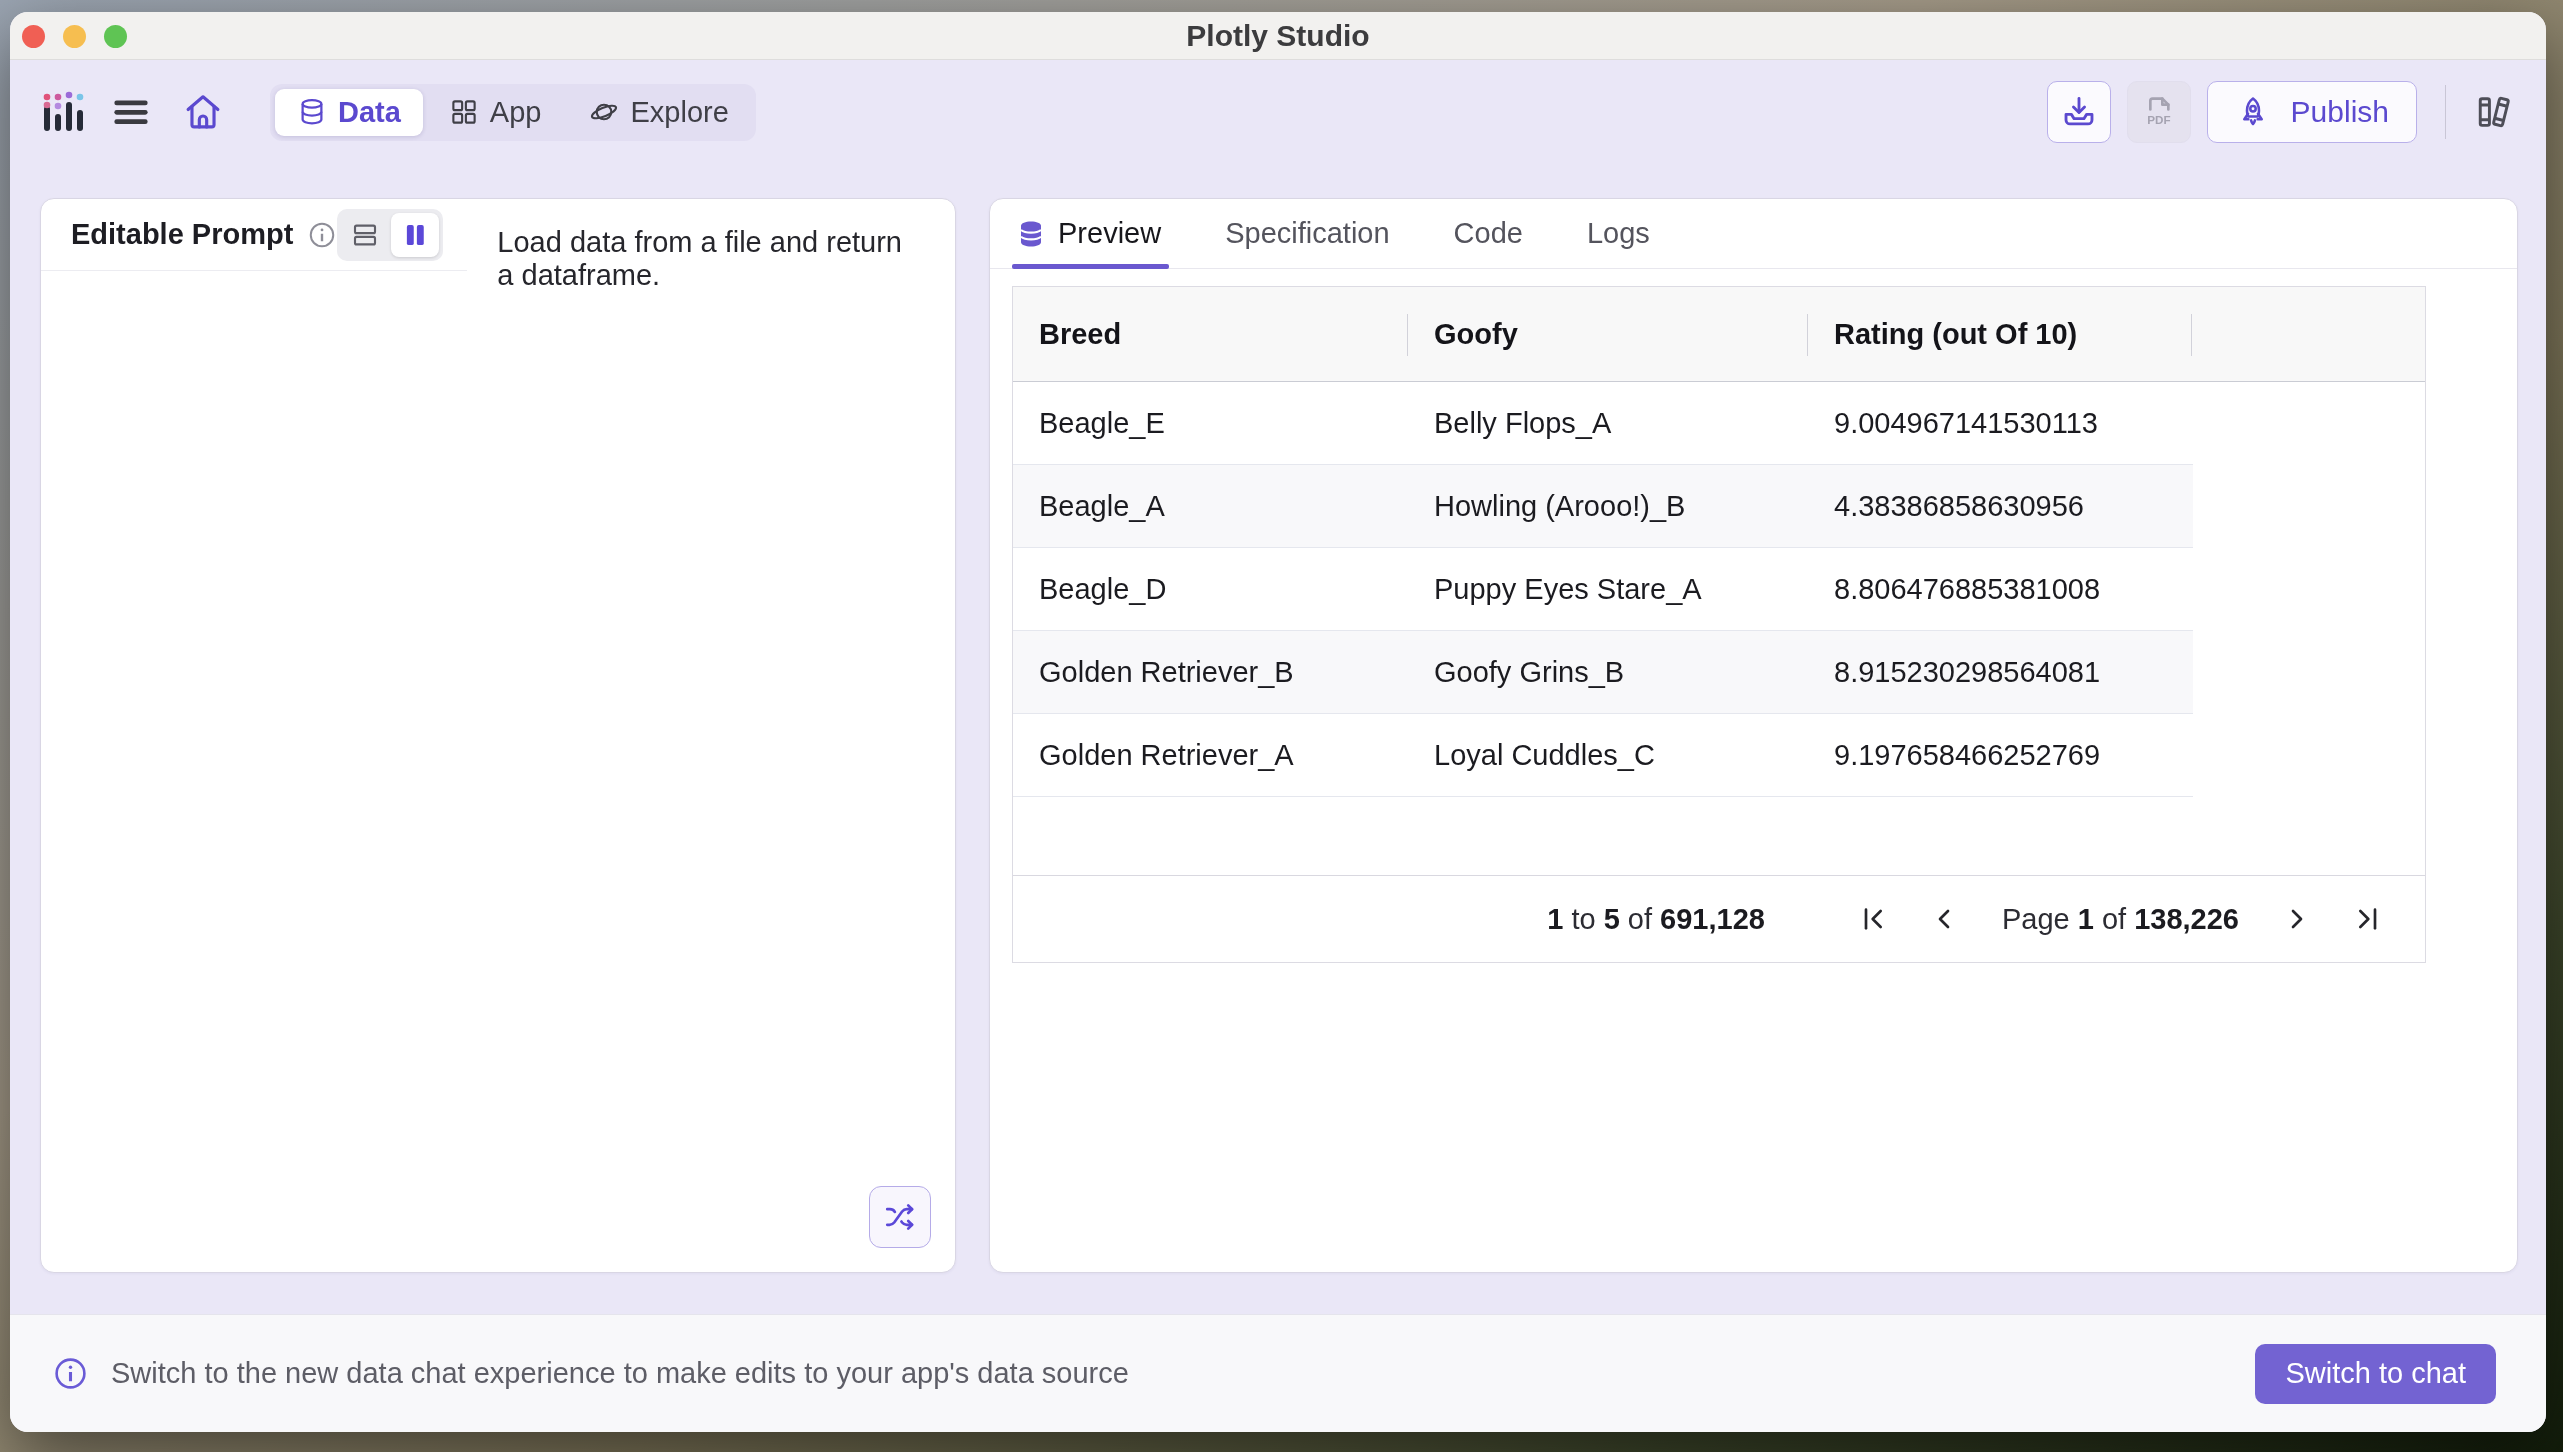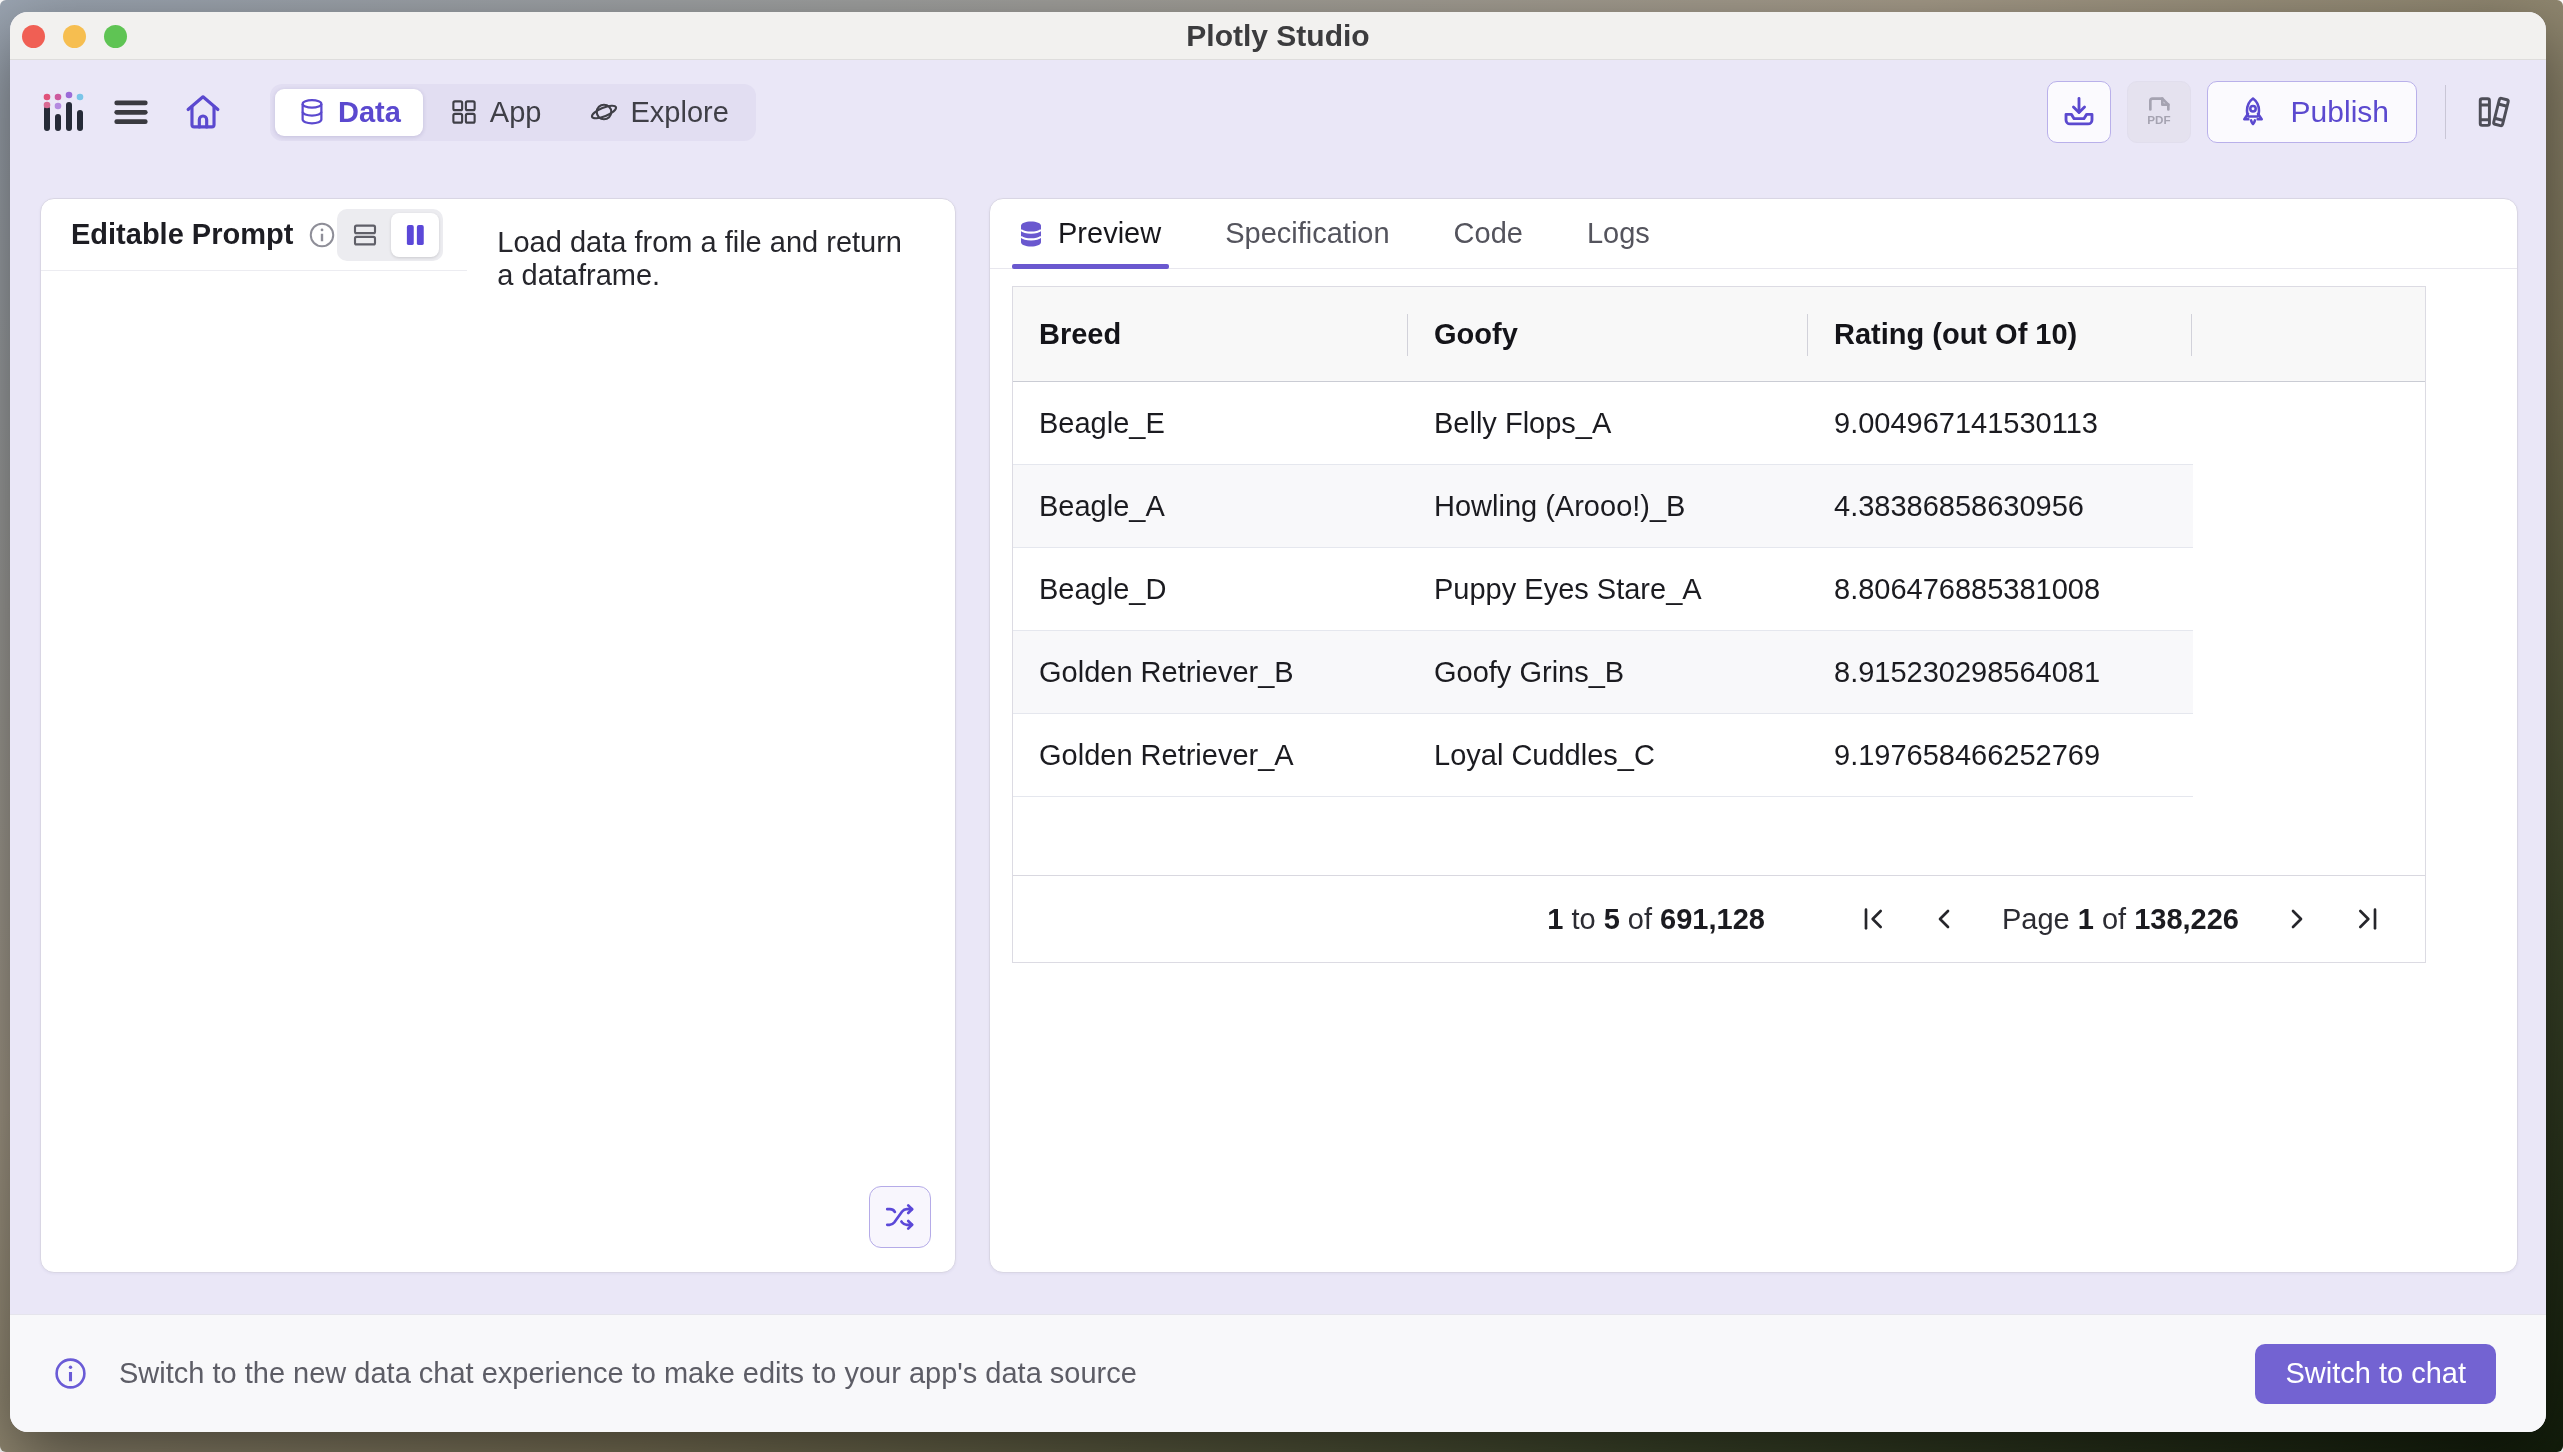--- a/index.html
+++ b/index.html
@@ -1,19 +1,19 @@
 <!DOCTYPE html>
 <html><head>
 <meta charset="utf-8">
 <style>
   * { margin:0; padding:0; box-sizing:border-box; }
   html,body { width:2563px; height:1452px; overflow:hidden;
     font-family:"Liberation Sans","DejaVu Sans",sans-serif; }
   .desktop { position:absolute; inset:0;
-    background:linear-gradient(150deg,#9ba5b2 0%,#a49a88 38%,#7c7458 62%,#3c452a 82%,#131e0b 100%);border-radius:6px; }
+    background:linear-gradient(150deg,#9ba5b2 0%,#a49a88 38%,#7c7458 62%,#3c452a 82%,#131e0b 100%); }
   .window { position:absolute; left:10px; top:12px; right:17px; bottom:20px;
     border-radius:18px; overflow:hidden; background:#eae7f7;
     box-shadow:0 24px 70px rgba(0,0,0,.5); display:flex; flex-direction:column; }
 
   
   .titlebar { height:48px; background:#f2f1ef; border-bottom:1px solid #dedddc;
     position:relative; flex:0 0 auto; }
   .lights { position:absolute; left:12px; top:0; height:48px; display:flex; align-items:center; gap:18px; }
   .light { width:23px; height:23px; border-radius:50%; }
   .titlebar-title { text-align:center; line-height:47px; font-size:30px; font-weight:700; color:#3c3c3e; }
@@ -87,21 +87,21 @@
     align-items:center; justify-content:flex-end; padding-right:40px;
     font-size:29px; color:#2c2c33; }
   .pg-range b, .pg-page b { font-weight:700; color:#1b1b20; }
   .pg-nav { display:flex; align-items:center; gap:34px; margin-left:91px; }
   .pg-btn { width:36px; height:36px; display:flex; align-items:center; justify-content:center;
     cursor:pointer; }
   .pg-page { margin:0 6px; white-space:nowrap; }
 
   
   .app-footer { height:118px; flex:0 0 auto; background:#f8f8fa; border-top:1px solid #e5e4ec;
-    display:flex; align-items:center; padding:0 50px 0 42px; gap:30px; }
+    display:flex; align-items:center; padding:0 50px 0 42px; gap:22px; }
   .footer-msg { flex:1; font-size:29px; color:#5d5d66; }
   .chat-btn { height:60px; padding:0 30px; background:#7363d2; border:none; border-radius:10px;
     color:#fff; font-size:29px; display:flex; align-items:center; justify-content:center;
     cursor:pointer; font-family:inherit; }
 </style>
 </head>
 <body>
 
 <div class="desktop">
   <div class="window">

